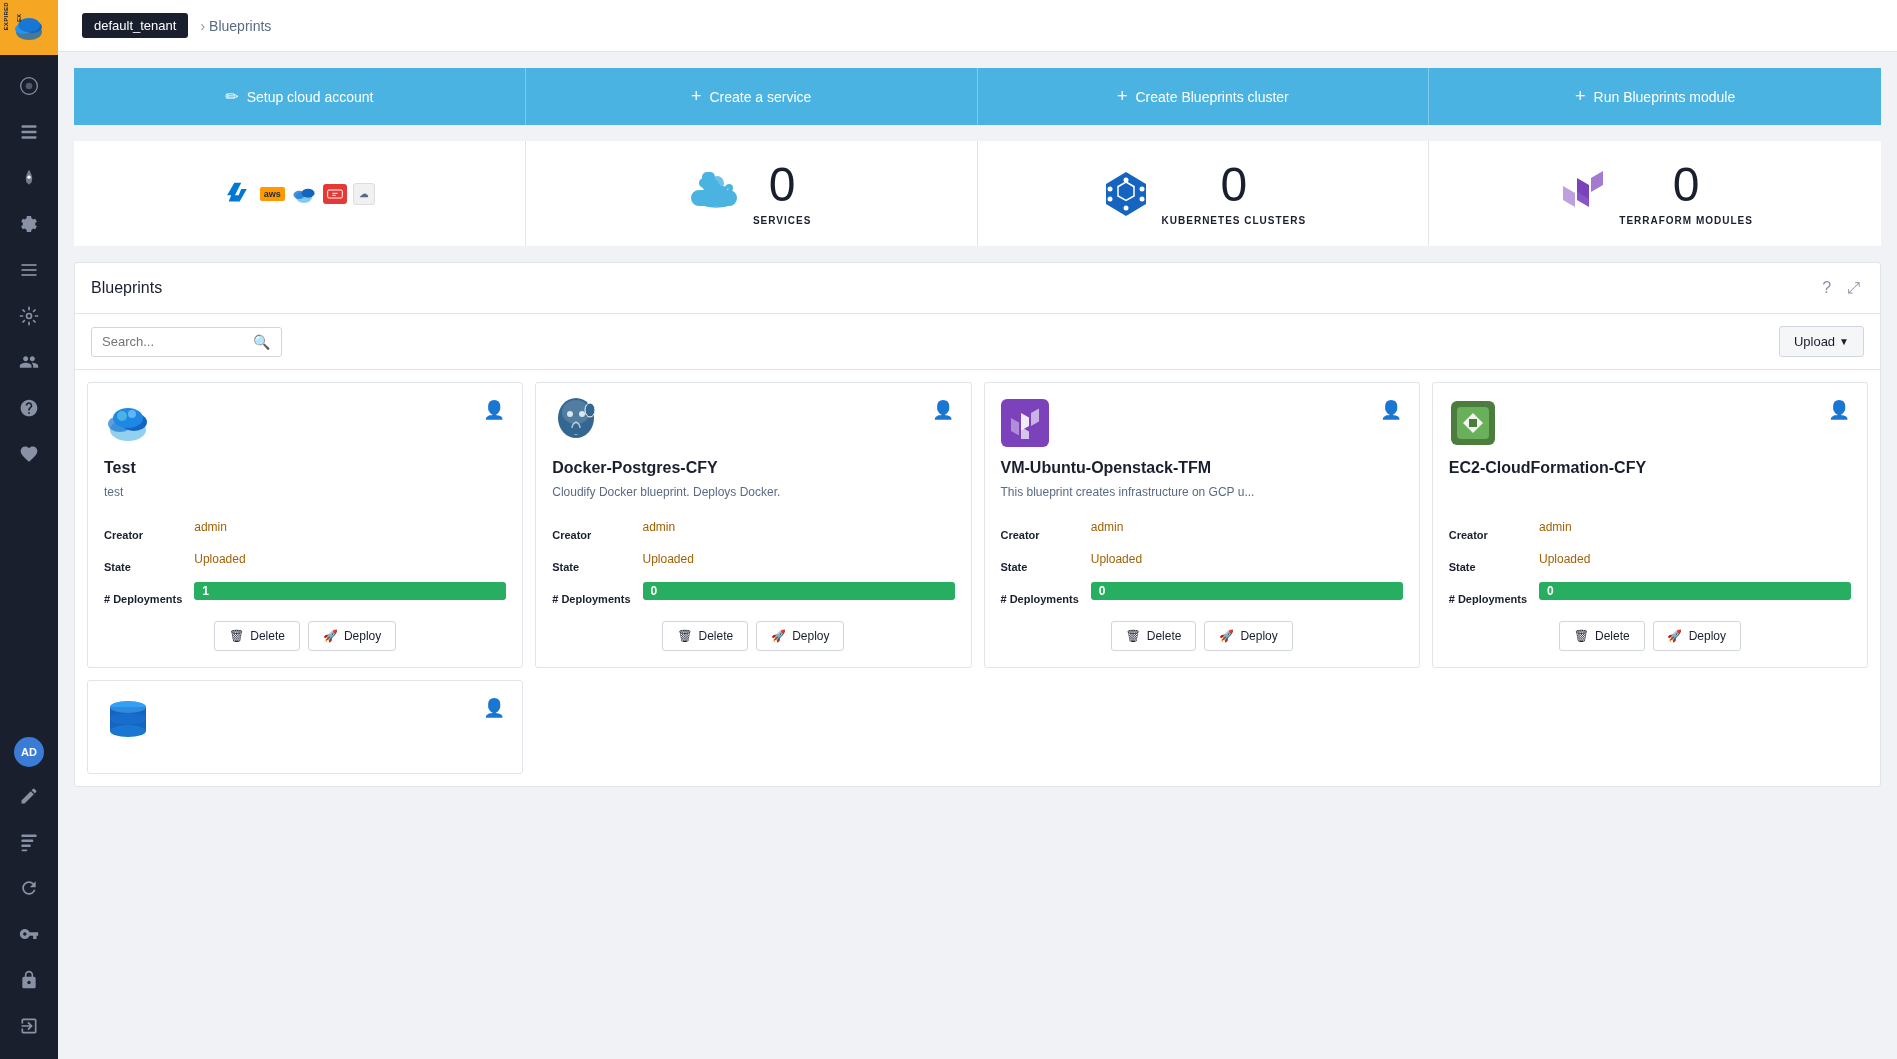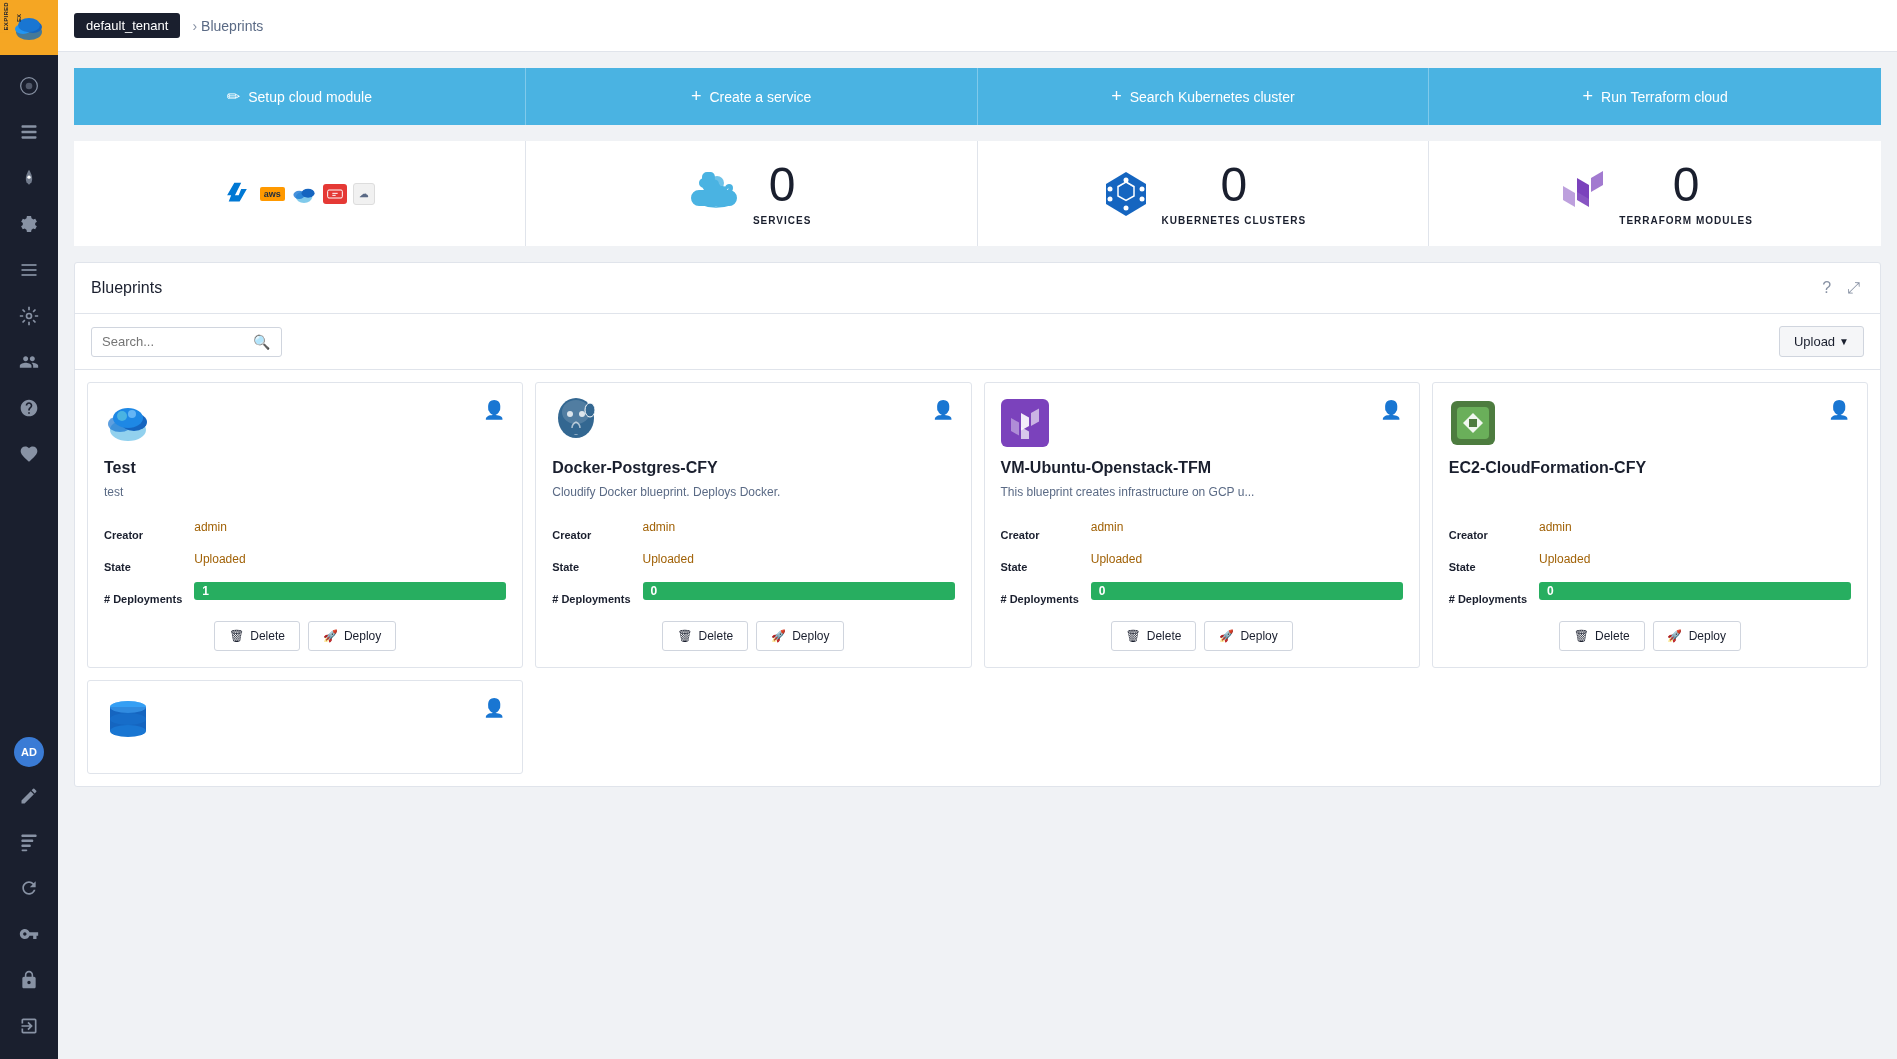--- a/index.html
+++ b/index.html
@@ -88,20 +88,21 @@
     }
     .topbar-tenant {
       background: #1a1f2e;
       color: #fff;
       padding: 5px 12px;
       border-radius: 3px;
       font-size: 13px;
       font-weight: 500;
       cursor: pointer;
       margin-right: 12px;
+      margin-left: 8px;
     }
     .topbar-breadcrumb {
       color: #5a6a85;
       font-size: 14px;
     }
 
     
     .content {
       flex: 1;
       overflow-y: auto;
@@ -462,33 +463,33 @@
     <div class="topbar-tenant">default_tenant</div>
     <div style="color:#8892a4;margin-right:4px;font-size:14px">›</div>
     <div class="topbar-breadcrumb">Blueprints</div>
   </div>
 
   <div class="content">
 
     <div class="action-buttons">
       <button class="action-btn">
         <span style="font-size:16px">✏</span>
-        <span>Setup cloud module</span>
+        <span>Setup cloud account</span>
       </button>
       <button class="action-btn">
         <span style="font-size:18px;font-weight:300">+</span>
         <span>Create a service</span>
       </button>
       <button class="action-btn">
         <span style="font-size:18px;font-weight:300">+</span>
-        <span>Search Kubernetes cluster</span>
+        <span>Create Blueprints cluster</span>
       </button>
       <button class="action-btn">
         <span style="font-size:18px;font-weight:300">+</span>
-        <span>Run Terraform cloud</span>
+        <span>Run Blueprints module</span>
       </button>
     </div>
 
     <div class="stats-row">
 
       <div class="stat-card cloud-accounts">
         <div class="cloud-icons-grid">
 
           <svg width="30" height="24" viewBox="0 0 96 72">
             <path d="M33 0L10 40h13l-8 20h35L73 20H55l-8 20H35L55 0z" fill="#0078d4"></path>

